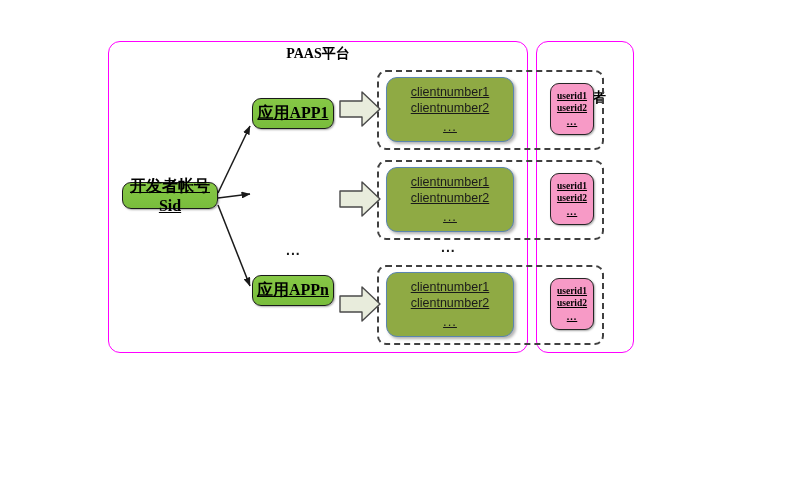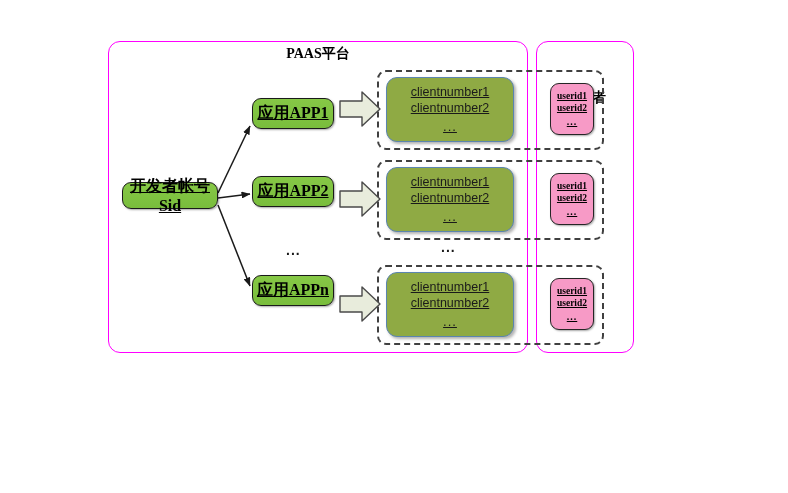--- a/index.html
+++ b/index.html
@@ -207,23 +207,20 @@
     <polygon points="2,12 24,12 24,3 42,20 24,37 24,28 2,28" fill="#e8ecdc" stroke="#4a4a4a" stroke-width="1.4" stroke-linejoin="round"></polygon>
   </svg>
 
   <div class="node node-green" id="sid-node">
     <span>开发者帐号Sid</span>
   </div>
 
   <div class="node node-green" id="app1-node">
     <span>应用APP1</span>
   </div>
-  <div class="node node-green" id="app2-node">
-    <span>应用APP2</span>
-  </div>
   <div class="node node-green" id="appn-node">
     <span>应用APPn</span>
   </div>
 
   <div class="node node-olive" id="client1-node">
     <span>clientnumber1</span>
     <span>clientnumber2</span>
     <span class="dots">...</span>
   </div>
   <div class="node node-olive" id="client2-node">

